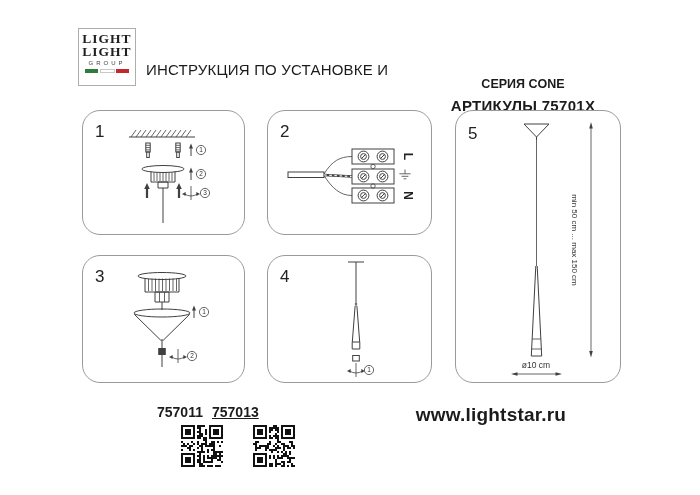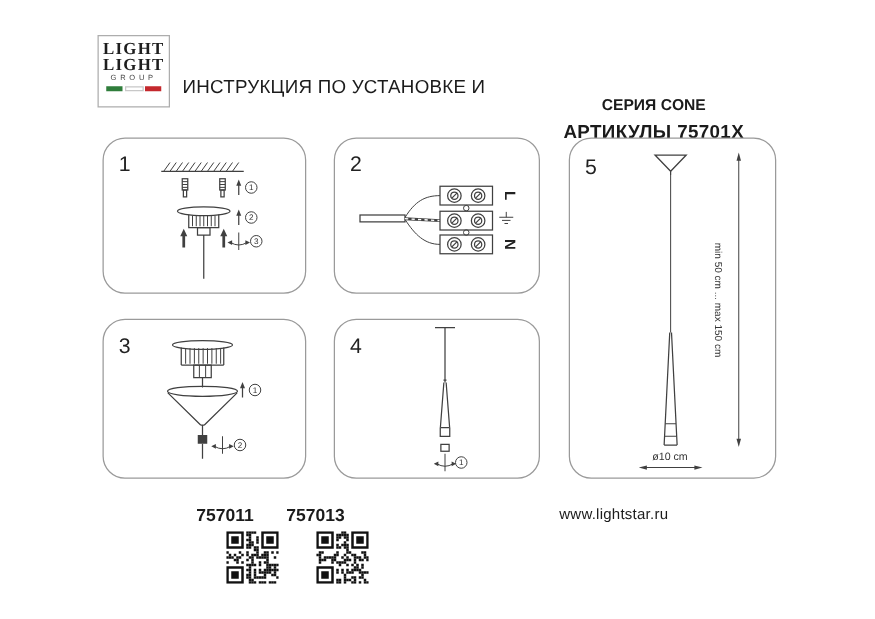--- a/index.html
+++ b/index.html
@@ -38,25 +38,25 @@
   .thin{stroke-width:.8;}
   .thick{stroke-width:2.2;}
   .fl{fill:#404040;stroke:none;}
   .stepnum{font-size:6.5px;fill:#333;text-anchor:middle;}
   .term{font-size:12px;font-weight:bold;fill:#222;text-anchor:middle;}
   .dim{font-size:8px;fill:#333;text-anchor:middle;}
   .dim2{font-size:8.5px;fill:#333;text-anchor:middle;}
 
   
   .code{position:absolute;top:404px;width:90px;text-align:left;font-weight:bold;font-size:14px;}
-  #code1{left:157px;} #code2{left:229px;}
+  #code1{left:157px;} #code2{left:212px;text-decoration:underline;}
   .qr{position:absolute;top:425px;width:42px;height:42px;}
   #qr1{left:181px;} #qr2{left:253px;}
   .website{position:absolute;top:404px;left:391px;width:200px;text-align:center;
-           font-weight:normal;font-size:12px;letter-spacing:.2px;}
+           font-weight:bold;font-size:19px;letter-spacing:.2px;}
 </style>
 </head>
 <body>
 
 <svg style="position:absolute;width:0;height:0" aria-hidden="true">
   <defs>
     <g id="dowel">
       <rect class="ln" x="-2.2" y="0" width="4.4" height="9"></rect>
       <path class="ln thin" d="M-2.2 2.3 H2.2 M-2.2 4.6 H2.2 M-2.2 6.9 H2.2"></path>
       <rect class="ln" x="-1.3" y="9" width="2.6" height="5.5"></rect>

